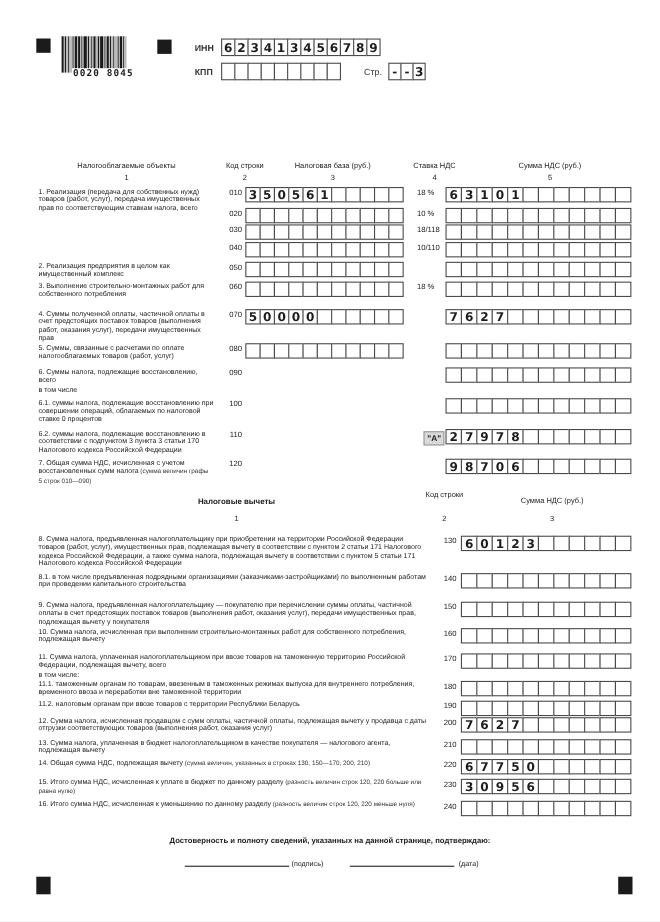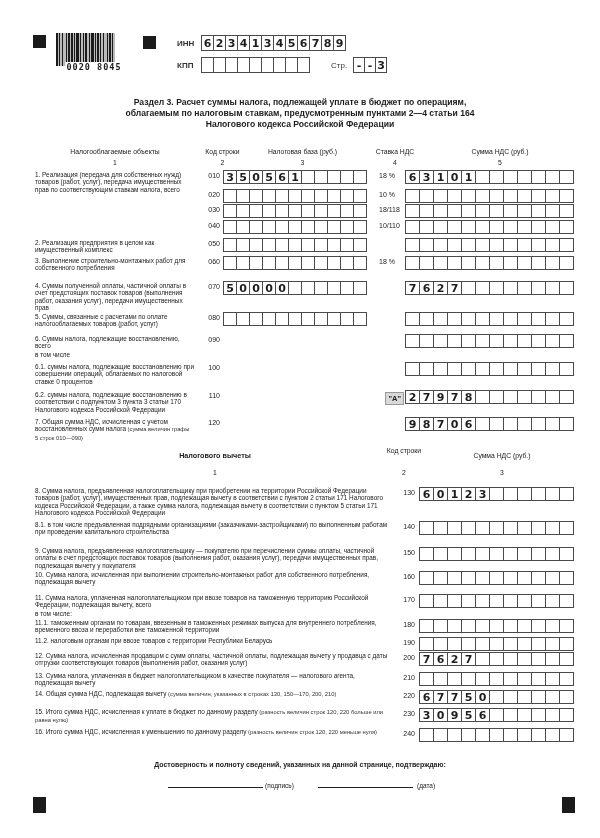--- a/index.html
+++ b/index.html
@@ -137,25 +137,20 @@
     </div>
   <span class="idlabel" style="left:331px;top:61px;font-weight:normal;">Стр.</span>
   <div style="position:absolute;left:353px;top:57px;" id="str-cells">
       <div class="cellrow">
         <span class="cell w12 hcell">-</span>
         <span class="cell w12 hcell">-</span>
         <span class="cell w12 hcell">3</span>
       </div>
     </div>
 
-  <div id="title">
-    <div>Раздел 3. Расчет суммы налога, подлежащей уплате в бюджет по операциям,</div>
-    <div>облагаемым по налоговым ставкам, предусмотренным пунктами 2—4 статьи 164</div>
-    <div>Налогового кодекса Российской Федерации</div>
-  </div>
 
   <div class="colhead" style="left:35px;top:148px;width:160px;">Налогооблагаемые объекты</div>
   <div class="colhead" style="left:190px;top:148px;width:65px;">Код строки</div>
   <div class="colhead" style="left:255px;top:148px;width:95px;">Налоговая база (руб.)</div>
   <div class="colhead" style="left:362px;top:148px;width:66px;">Ставка НДС</div>
   <div class="colhead" style="left:450px;top:148px;width:100px;">Сумма НДС (руб.)</div>
   <div class="colhead" style="left:35px;top:159px;width:160px;">1</div>
   <div class="colhead" style="left:190px;top:159px;width:65px;">2</div>
   <div class="colhead" style="left:255px;top:159px;width:95px;">3</div>
   <div class="colhead" style="left:362px;top:159px;width:66px;">4</div>
@@ -559,21 +554,21 @@
             <span class="cell w15"></span>
             <span class="cell w15"></span>
             <span class="cell w15"></span>
             <span class="cell w15"></span>
             <span class="cell w15"></span>
           </div>
         </div>
       </div>
     </div>
 
-  <div class="colhead" style="left:35px;top:452px;width:360px;font-weight:bold;font-size:7.2px;">Налогового вычеты</div>
+  <div class="colhead" style="left:35px;top:452px;width:360px;font-weight:bold;font-size:7.2px;">Налоговые вычеты</div>
   <div class="colhead" style="left:380px;top:447px;width:48px;">Код строки</div>
   <div class="colhead" style="left:432px;top:452px;width:140px;">Сумма НДС (руб.)</div>
   <div class="colhead" style="left:35px;top:469px;width:360px;">1</div>
   <div class="colhead" style="left:380px;top:469px;width:48px;">2</div>
   <div class="colhead" style="left:432px;top:469px;width:140px;">3</div>
 
   <div id="s2rows">
       <div class="s2row" style="height: 34px;">
         <div class="cl2">
           <div class="lt">8. Сумма налога, предъявленная налогоплательщику при приобретении на территории Российской Федерации товаров (работ, услуг), имущественных прав, подлежащая вычету в соответствии с пунктом 2 статьи 171 Налогового кодекса Российской Федерации, а также сумма налога, подлежащая вычету в соответствии с пунктом 5 статьи 171 Налогового кодекса Российской Федерации</div>

